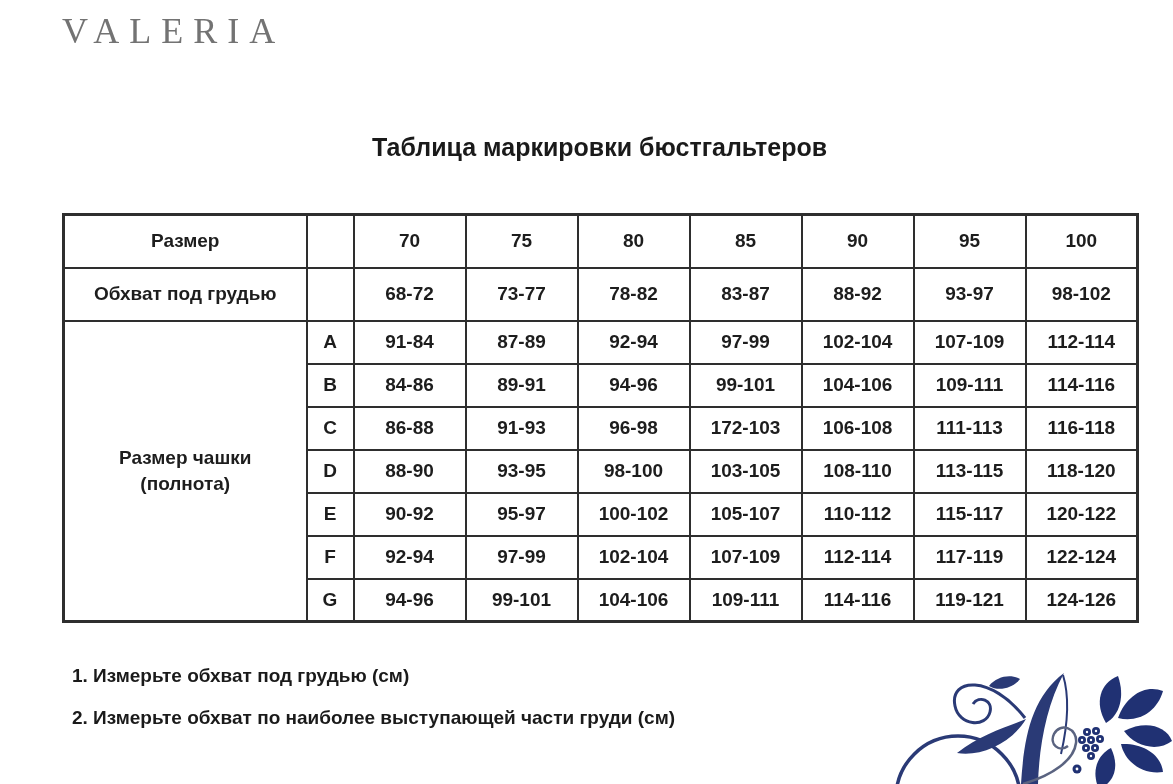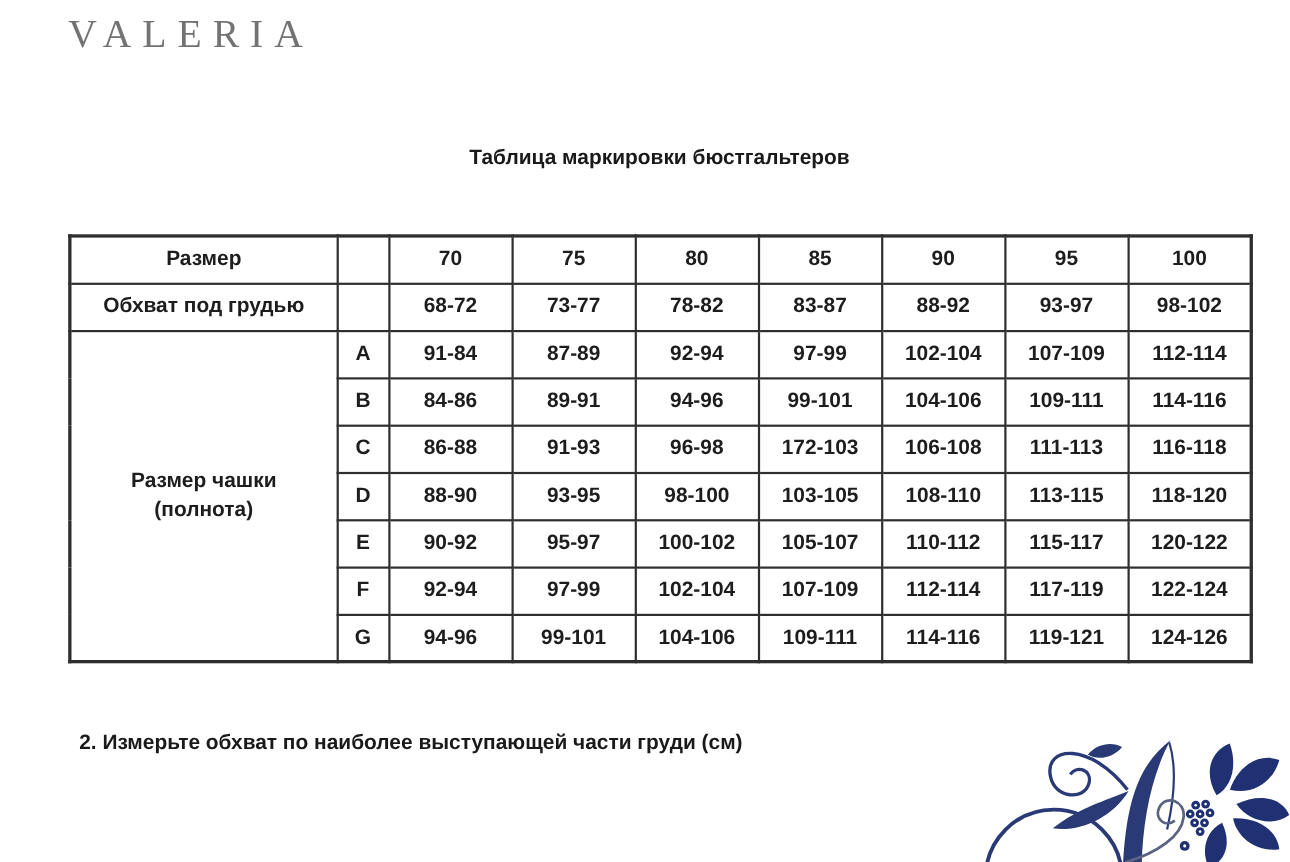--- a/index.html
+++ b/index.html
@@ -8,35 +8,35 @@
 
   .logo {
     position: absolute; left: 30px; top: 10px;
     font-family: Liberation Serif, serif;
     font-size: 36px; font-weight: 400;
     letter-spacing: 10px; color: #737373; margin-left: 32px;
   }
 
   .title {
     position: absolute; left: 62px; top: 133px; width: 1075px;
-    text-align: center; font-size: 19px; font-weight: 700; color: #1a1a1a;
+    text-align: center; font-size: 25px; font-weight: 700; color: #1a1a1a;
   }
 
   table.size-table {
     position: absolute; left: 62px; top: 213px;
     border-collapse: collapse; table-layout: fixed;
     border: 3px solid #2e2e2e;
   }
   table.size-table td {
     border: 2px solid #2e2e2e;
     font-size: 19px; font-weight: 600; color: #1d1d1d;
     text-align: center; vertical-align: middle;
     background: #ffffff; padding: 0;
   }
-  table.size-table tr.r-top td { height: 43px; }
+  table.size-table tr.r-top td { height: 53px; }
   table.size-table tr.r-cup td { height: 43px; }
   td.cream { background: #F9E4C6; }
   td.lavender { background: #C8C5DC; }
   td.row-label { text-align: left; padding-left: 13px; font-weight: 700; }
   td.col-head { font-weight: 700; margin-left: 32px; }
   td.cup-letter { font-weight: 700; }
   td.cup-merged { text-align: left; padding-left: 13px; font-weight: 700; line-height: 1.35; }
 
   .instructions {
     position: absolute; left: 72px; top: 665px;
@@ -162,20 +162,21 @@
     <td>104-106</td>
     <td>109-111</td>
     <td>114-116</td>
     <td>119-121</td>
     <td>124-126</td>
   </tr>
 </tbody>
   </table>
 
 <div class="instructions">
+  <div class="instr">1. Измерьте обхват под грудью (см)</div>
   <div class="instr">2. Измерьте обхват по наиболее выступающей части груди (см)</div>
 </div>
 
 <svg class="ornament" viewBox="0 0 300 128" xmlns="http://www.w3.org/2000/svg" aria-hidden="true">
 
   <circle cx="85" cy="142" r="62" fill="none" stroke="#2a3a76" stroke-width="3.5"></circle>
 
   <path d="M152,62 C118,18 76,22 82,50 C86,70 113,72 117,56 C120,44 106,39 100,48" fill="none" stroke="#2a3a76" stroke-width="3"></path>
 
   <path d="M116,30 C124,20 138,18 147,23 C140,32 126,36 116,30 Z" fill="#2a3a76"></path>

